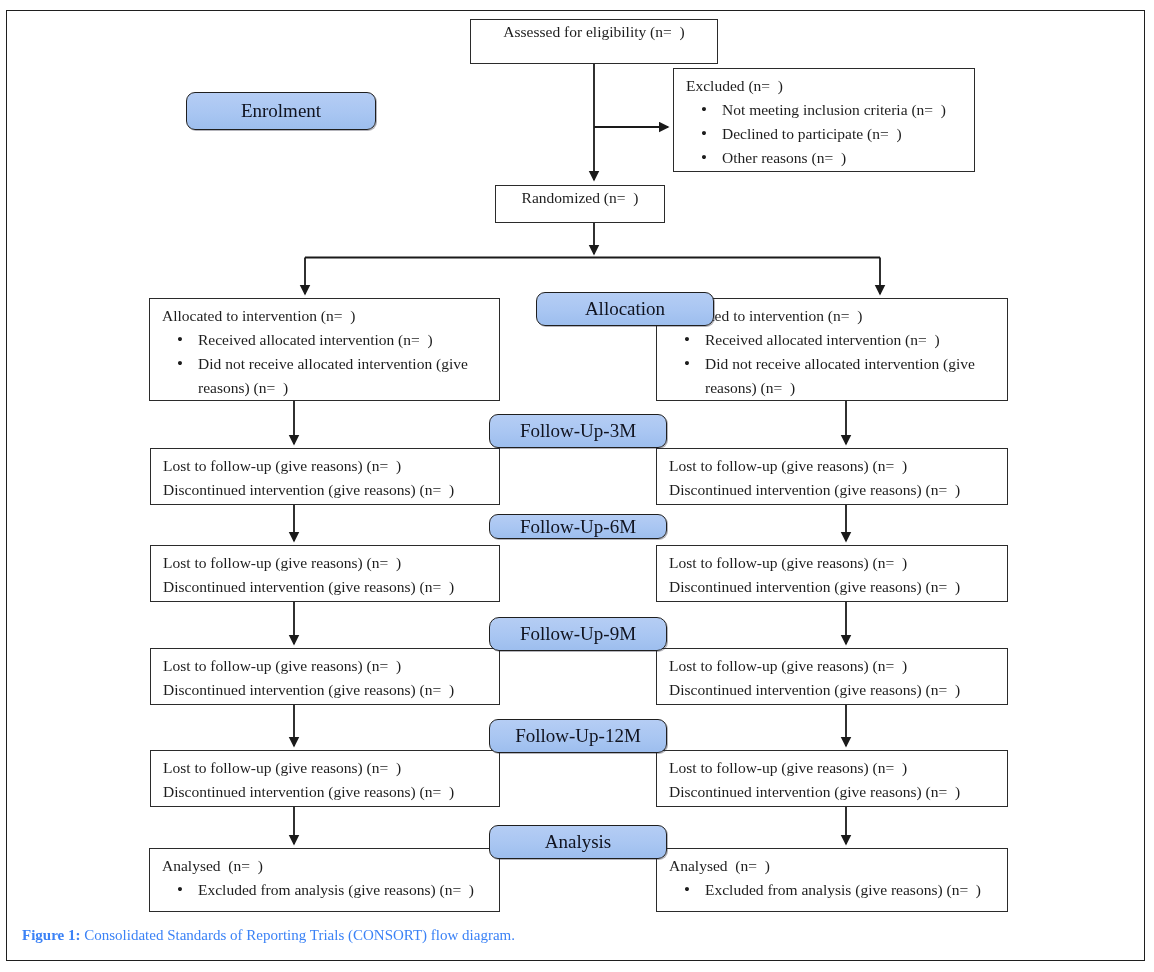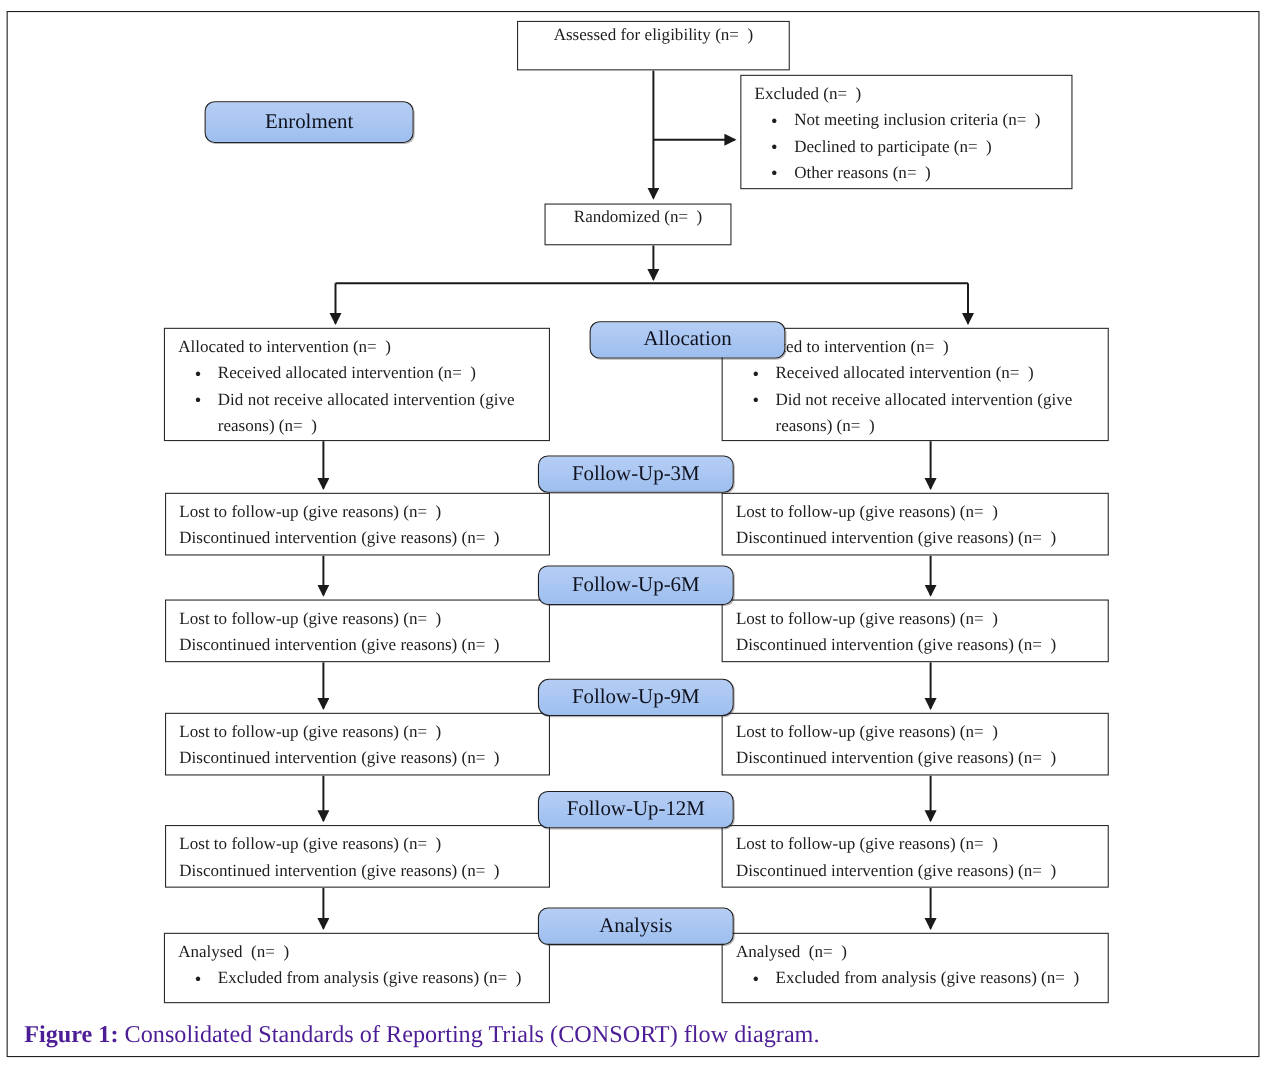--- a/index.html
+++ b/index.html
@@ -47,21 +47,21 @@
     white-space:pre-wrap;
   }
   ul.blist li::before{
     content:"\2022";
     position:absolute;left:15px;top:0;
     font-size:17px;
   }
   #caption{
     position:absolute;z-index:2;
     left:22px;top:927px;
-    font-size:22px;color:#4c1d95;
+    font-size:15px;color:#3b82f6;
     white-space:pre-wrap;
   }
   #caption .cap-label{font-weight:bold;}
 </style>
 </head>
 <body>
 
 <div id="canvas">
   <div id="frame"></div>
 
@@ -139,21 +139,21 @@
   </div>
   <div class="box pad" style="left:150px;top:448px;width:350px;height:57px;">
     <div class="t">Lost to follow-up (give reasons) (n=  )</div>
     <div class="t">Discontinued intervention (give reasons) (n=  )</div>
   </div>
   <div class="box pad" style="left:656px;top:448px;width:352px;height:57px;">
     <div class="t">Lost to follow-up (give reasons) (n=  )</div>
     <div class="t">Discontinued intervention (give reasons) (n=  )</div>
   </div>
 
-  <div class="stage" style="left:489px;top:514px;width:178px;height:36px;">
+  <div class="stage" style="left:489px;top:514px;width:178px;height:25px;">
     <span>Follow-Up-6M</span>
   </div>
   <div class="box pad" style="left:150px;top:545px;width:350px;height:57px;">
     <div class="t">Lost to follow-up (give reasons) (n=  )</div>
     <div class="t">Discontinued intervention (give reasons) (n=  )</div>
   </div>
   <div class="box pad" style="left:656px;top:545px;width:352px;height:57px;">
     <div class="t">Lost to follow-up (give reasons) (n=  )</div>
     <div class="t">Discontinued intervention (give reasons) (n=  )</div>
   </div>

